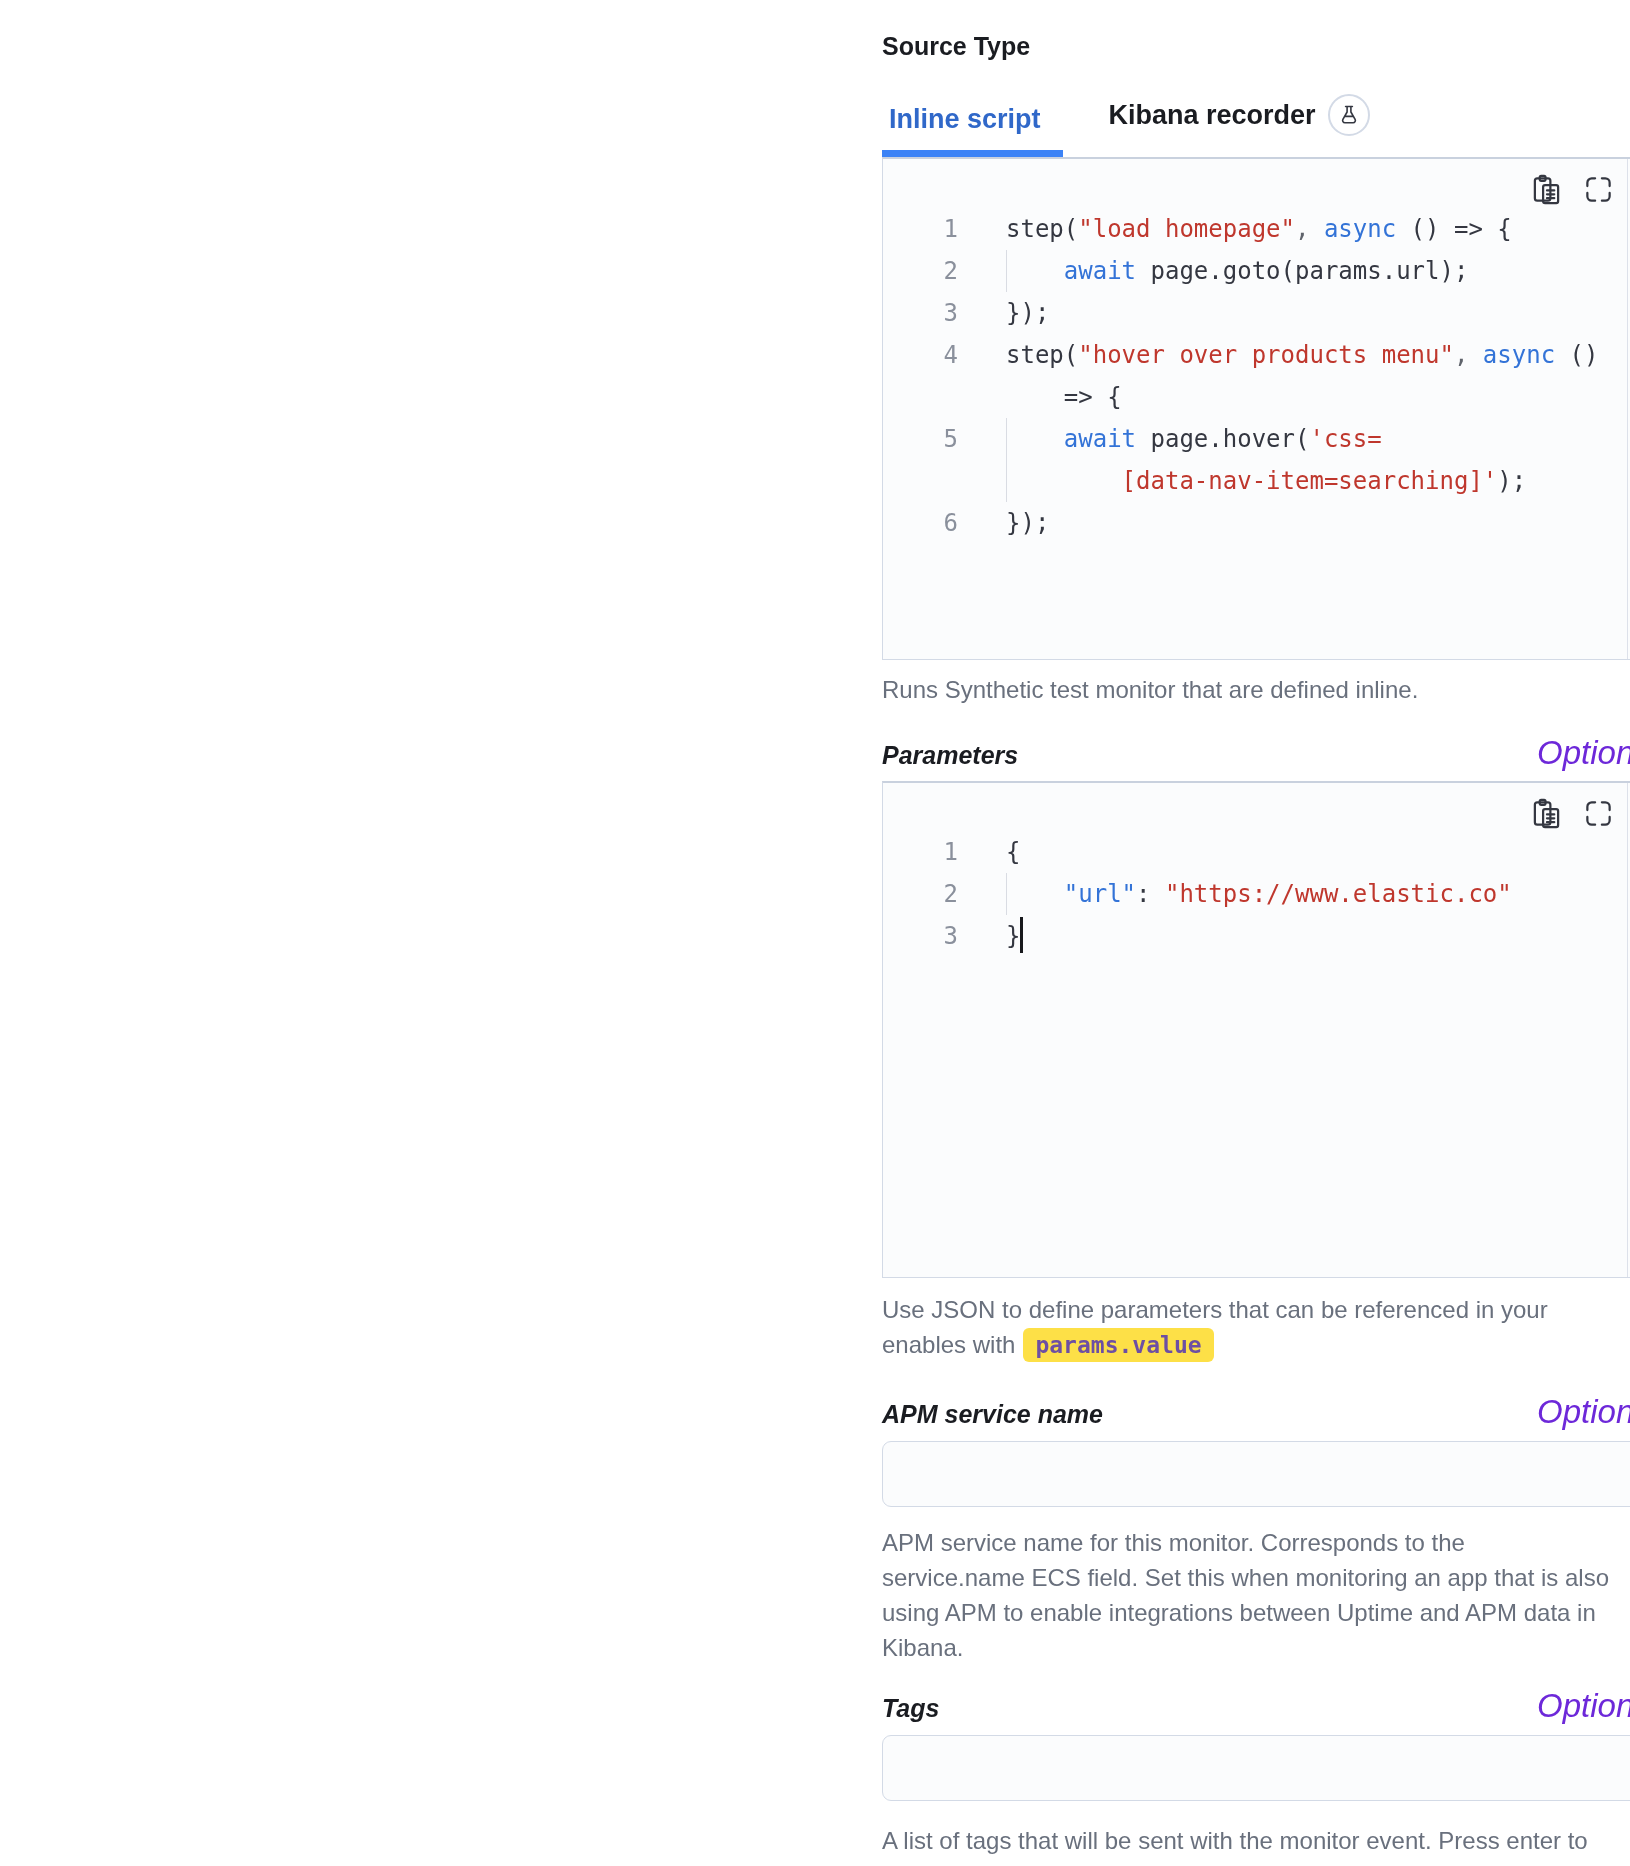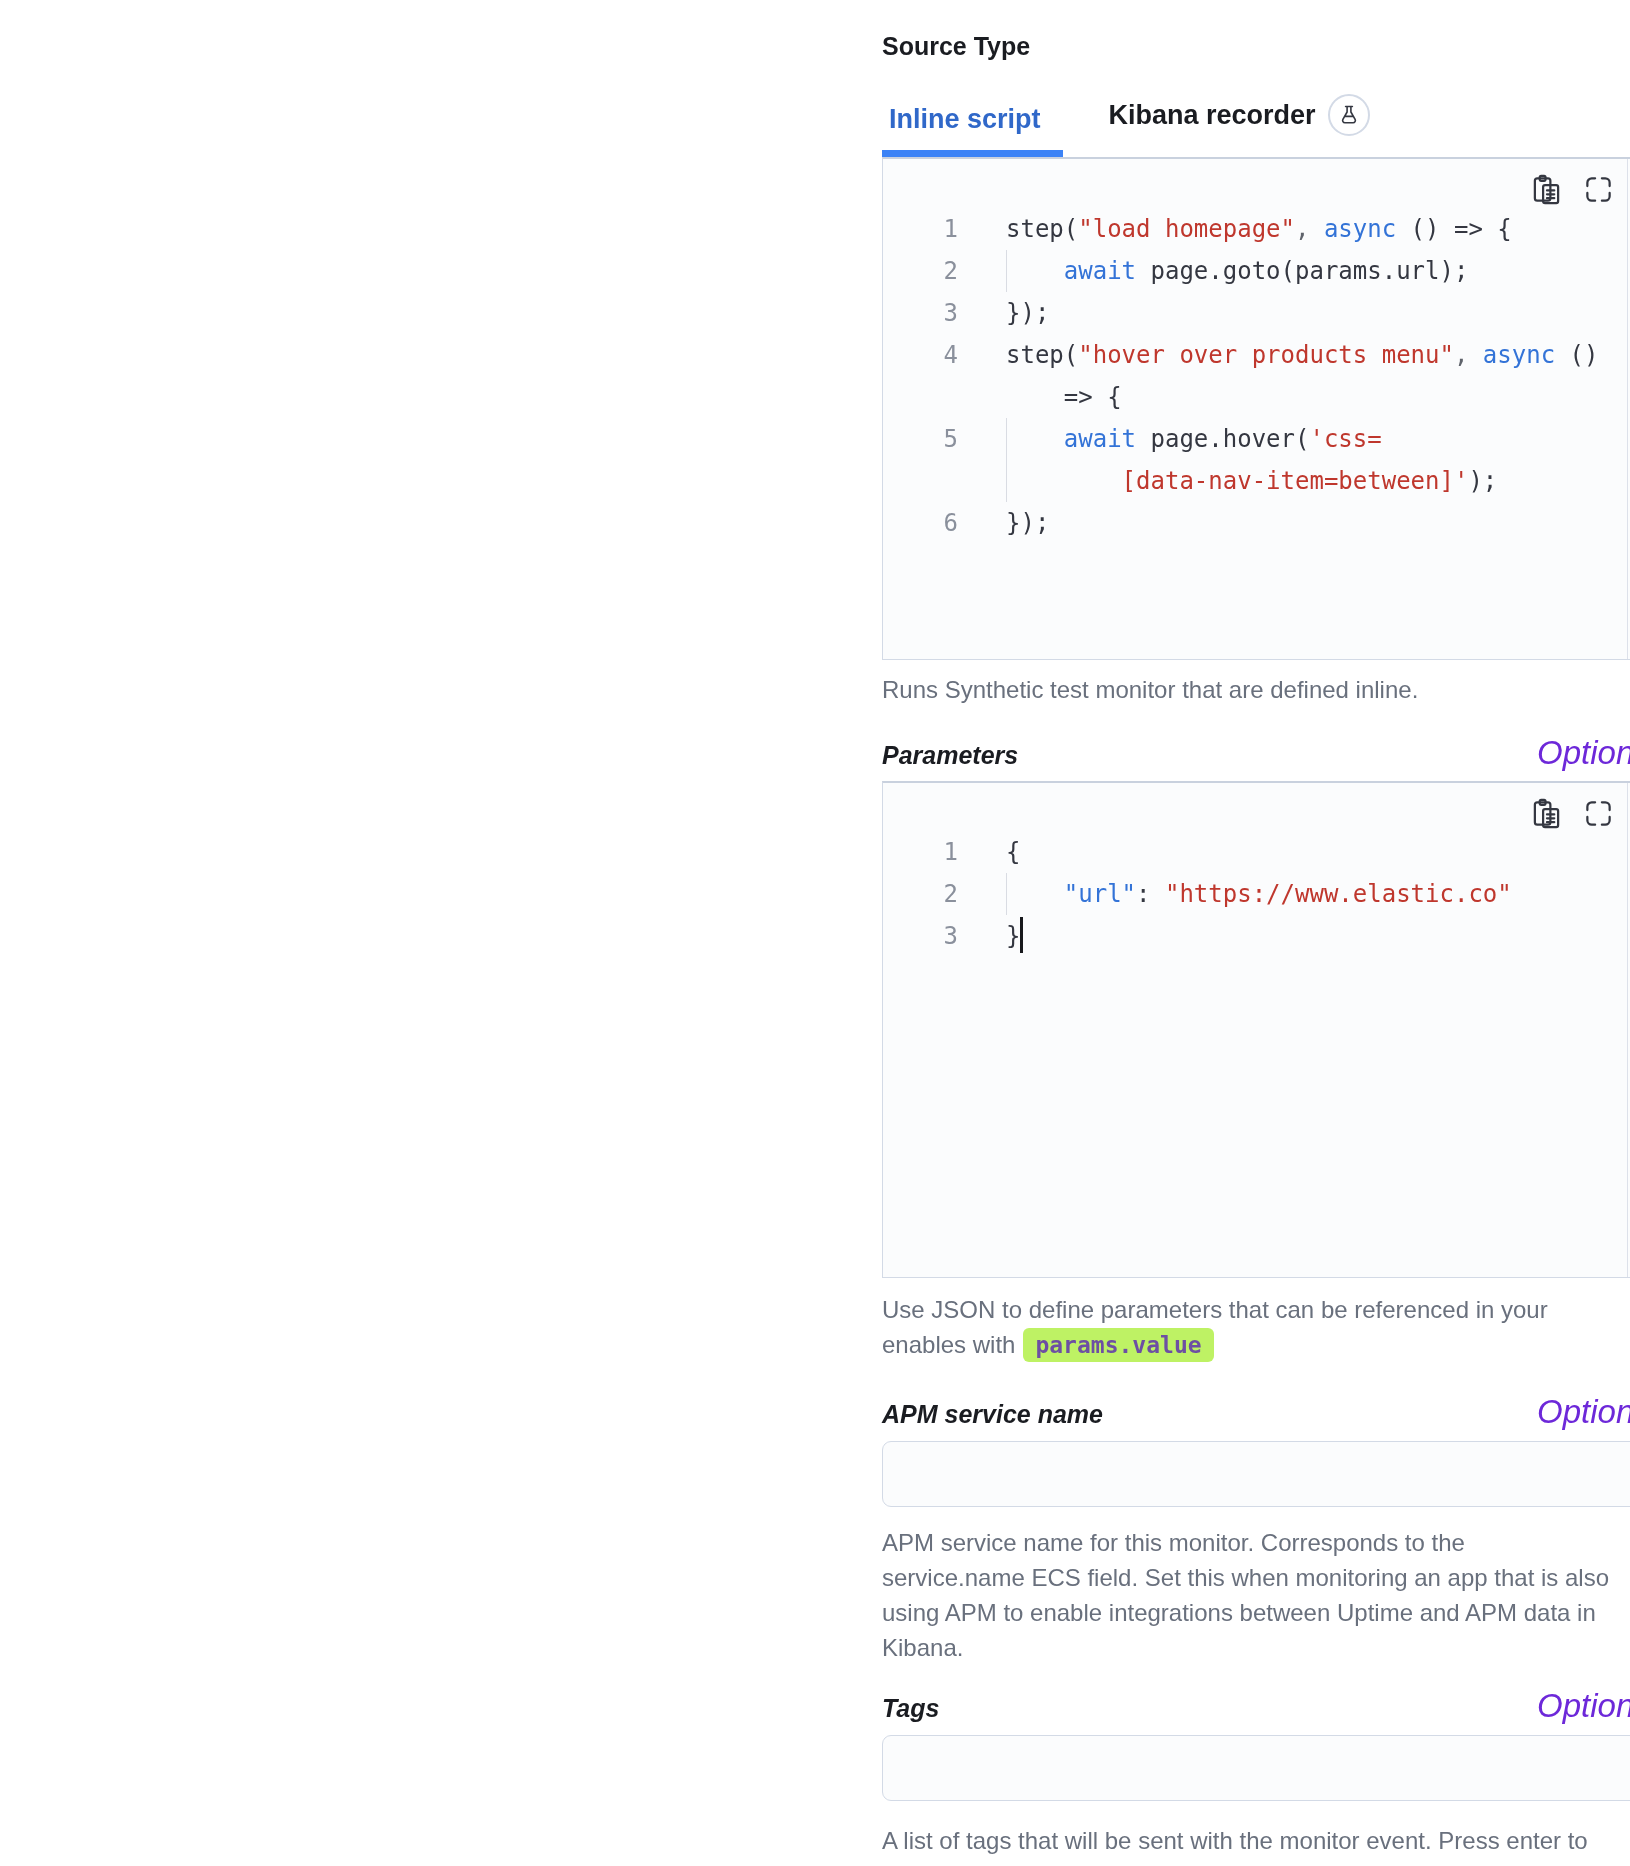--- a/index.html
+++ b/index.html
@@ -48,21 +48,21 @@
   .help.first { margin-top:14px; line-height:32px; }
   .label-row { display:flex; justify-content:space-between; align-items:baseline;font-style:italic; }
   .label-row .lbl { font-size:25px; font-weight:700; line-height:30px; color:#1a1c21; }
   .label-row .opt { font-size:33px; color:#6d28d9; }
   .mt-params { margin-top:28px; }
   .mt-apm { margin-top:30px; }
   .mt-tags { margin-top:22px; }
 
   .help2 { margin-top:14px; color:#69707d; font-size:24px; line-height:35px; }
   .code-chip { font-family:"DejaVu Sans Mono","Liberation Mono",monospace; font-size:23px; font-weight:700;
-    color:#6d4fa3; background:#bef264; border-radius:6px; padding:4px 12px; margin-left:8px; }
+    color:#6d4fa3; background:#fde047; border-radius:6px; padding:4px 12px; margin-left:8px; }
 
   .text-input { margin-top:10px; width:778px; height:66px; background:#fbfcfd;
     border:1px solid #d3dae6; border-radius:9px; font-size:24px; padding:0 18px; color:#343741; outline:none; }
   .apm-help { margin-top:18px; }
   .tags-help { margin-top:22px; }
   .icon-stroke { stroke:#343741; fill:none; stroke-width:2.3; stroke-linecap:round; stroke-linejoin:round; }
 </style>
 </head>
 <body>
 
@@ -115,21 +115,21 @@
         <div class="crow">
           <div class="gut"></div>
           <div class="codeline"><span class="k">    =&gt; {</span></div>
         </div>
         <div class="crow">
           <div class="gut">5</div>
           <div class="codeline guide"><span class="k">    </span><span class="b">await</span><span class="k"> page.hover(</span><span class="s">'css=</span></div>
         </div>
         <div class="crow">
           <div class="gut"></div>
-          <div class="codeline guide"><span class="k">        </span><span class="s">[data-nav-item=between]'</span><span class="k">);</span></div>
+          <div class="codeline guide"><span class="k">        </span><span class="s">[data-nav-item=searching]'</span><span class="k">);</span></div>
         </div>
         <div class="crow">
           <div class="gut">6</div>
           <div class="codeline"><span class="k">});</span></div>
         </div>
       </div>
   </div>
 
   <div class="help first">Runs Synthetic test monitor that are defined inline.</div>
 

